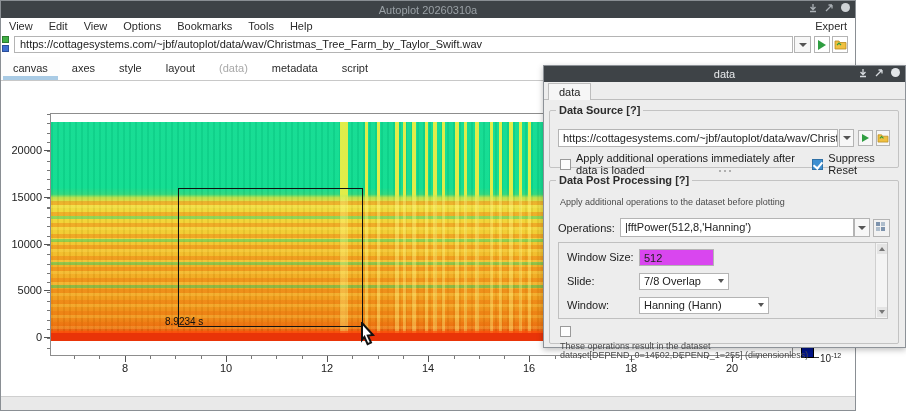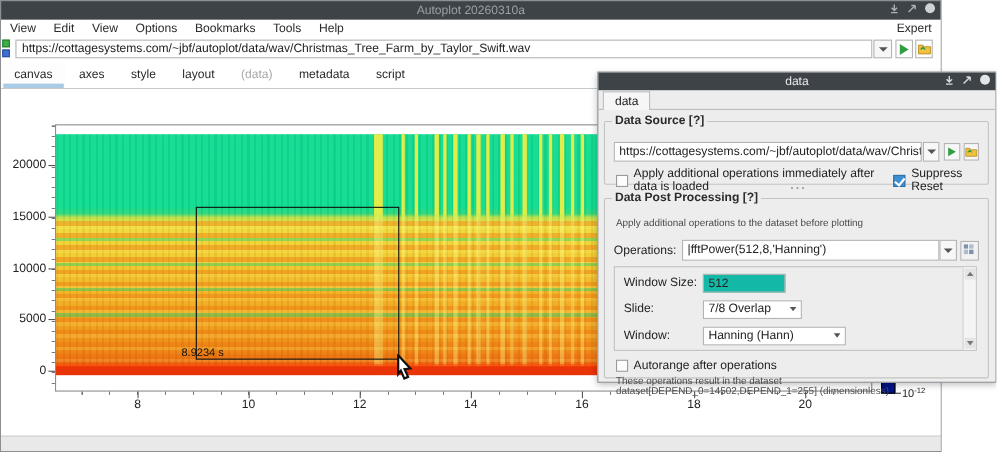--- a/index.html
+++ b/index.html
@@ -139,21 +139,21 @@
   .ops-label { width:62px; }
   .ops-field { flex:1; height:19px; border:1px solid #b4b4b4; background:#fff; padding:2px 4px 0 4px;
                white-space:nowrap; overflow:hidden; }
   .ops-drop { width:16px; height:19px; }
   .ops-filter { width:17px; height:18px; margin-left:3px; background:#f2f2f2; border:1px solid #b4b4b4;
                 display:flex; align-items:center; justify-content:center; }
 
   .inner-panel { position:absolute; left:8px; top:56px; right:10px; height:77px; border:1px solid #c0c0c0; background:#ededed; }
   .ip-row { position:absolute; left:8px; display:flex; align-items:center; height:18px; }
   .ip-label { width:72px; font-size:11px; }
-  .ip-field { width:75px; height:17px; border:1px solid #b4b4b4; background:#14b8a6; padding:2px 4px 0 4px; }
+  .ip-field { width:75px; height:17px; border:1px solid #b4b4b4; background:#d946ef; padding:2px 4px 0 4px; }
   .ip-combo { height:17px; border:1px solid #b4b4b4; background:#fff; display:flex; align-items:center;
               padding:0 4px; }
   .ip-combo .caret-down { margin-left:auto; border-left-width:3px; border-right-width:3px; border-top-width:4px; }
   .vscroll { position:absolute; right:0; top:0; bottom:0; width:12px; background:#f4f4f4; border-left:1px solid #d0d0d0; }
   .vs-up, .vs-down { position:absolute; left:1px; width:10px; height:10px; background:#e4e4e4; }
   .vs-up { top:1px; } .vs-down { bottom:1px; }
   .vs-up::after { content:""; position:absolute; left:2px; top:3px; border-left:3px solid transparent;
      border-right:3px solid transparent; border-bottom:4px solid #777; }
   .vs-down::after { content:""; position:absolute; left:2px; top:3px; border-left:3px solid transparent;
      border-right:3px solid transparent; border-top:4px solid #777; }
@@ -400,20 +400,19 @@
           </div>
         </div>
         <div class="vscroll">
           <span class="vs-up"></span>
           <span class="vs-down"></span>
         </div>
       </div>
 
       <div class="autorange-row">
         <span class="cb"></span>
-        <span>Autorange after operations</span>
       </div>
       <div class="small result-1">These operations result in the dataset</div>
       <div class="small result-2">dataset[DEPEND_0=14502,DEPEND_1=255] (dimensionless)</div>
     </fieldset>
   </div>
 
 </div>
 
 </body></html>

